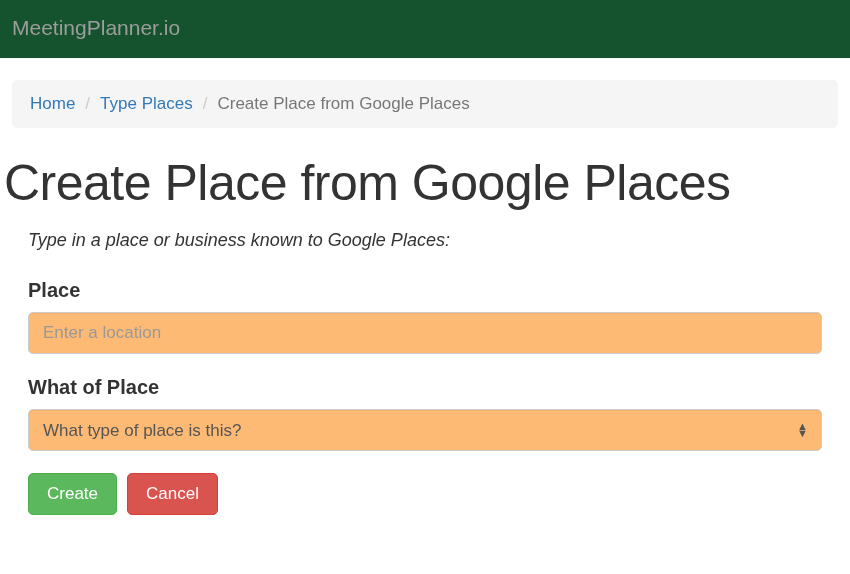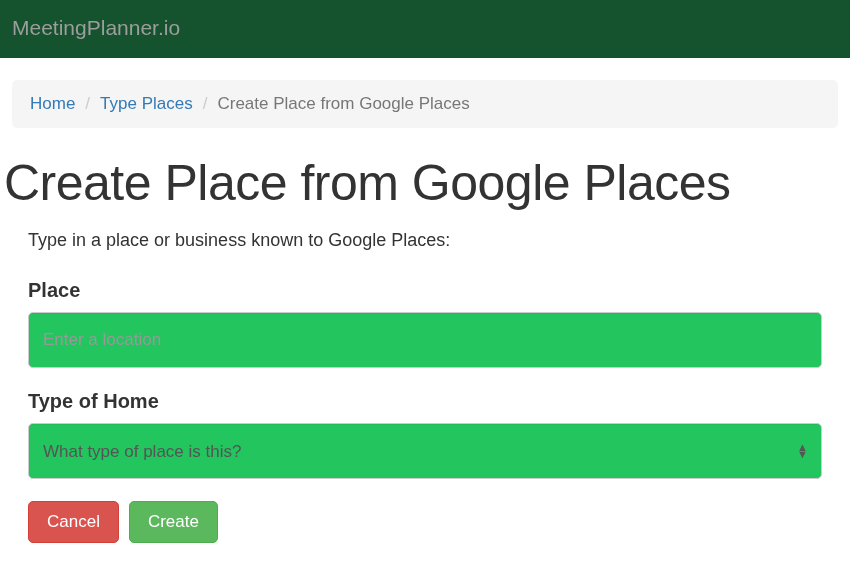--- a/index.html
+++ b/index.html
@@ -52,38 +52,39 @@
       color: #333;
       letter-spacing: -0.5px;
     }
     .form-area {
       padding: 0 28px;
     }
     .intro {
       font-size: 18px;
       color: #333;
       margin-bottom: 28px;
+      font-style: italic;
     }
     .form-group {
       margin-bottom: 22px;
     }
     label.control-label {
       display: block;
       font-weight: 700;
       font-size: 20px;
       margin-bottom: 10px;
       color: #333;
     }
     .form-control {
       width: 100%;
-      height: 56px;
+      height: 42px;
       padding: 8px 14px;
       font-size: 17px;
       color: #555;
-      background: #22c55e;
+      background: #fdba74;
       border: 1px solid #ccc;
       border-radius: 5px;
       box-shadow: inset 0 1px 1px rgba(0,0,0,.05);
     }
     .form-control::placeholder { color: #999; }
     .select-wrap {
       position: relative;
     }
     select.form-control {
       appearance: none;
@@ -153,31 +154,31 @@
 
   <div class="form-area">
     <p class="intro">Type in a place or business known to Google Places:</p>
 
     <div class="form-group">
       <label class="control-label">Place</label>
       <input type="text" class="form-control" placeholder="Enter a location" style="">
     </div>
 
     <div class="form-group">
-      <label class="control-label">Type of Home</label>
+      <label class="control-label">What of Place</label>
       <div class="select-wrap">
         <select class="form-control">
           <option>What type of place is this?</option>
         </select>
         <div class="select-caret">
           <span>▲</span>
             <span>▼</span>
         </div>
       </div>
     </div>
 
     <div class="btn-row">
+      <button class="btn btn-success">Create</button>
       <button class="btn btn-danger">Cancel</button>
-      <button class="btn btn-success">Create</button>
     </div>
   </div>
 
 </div>
 
 </body></html>

